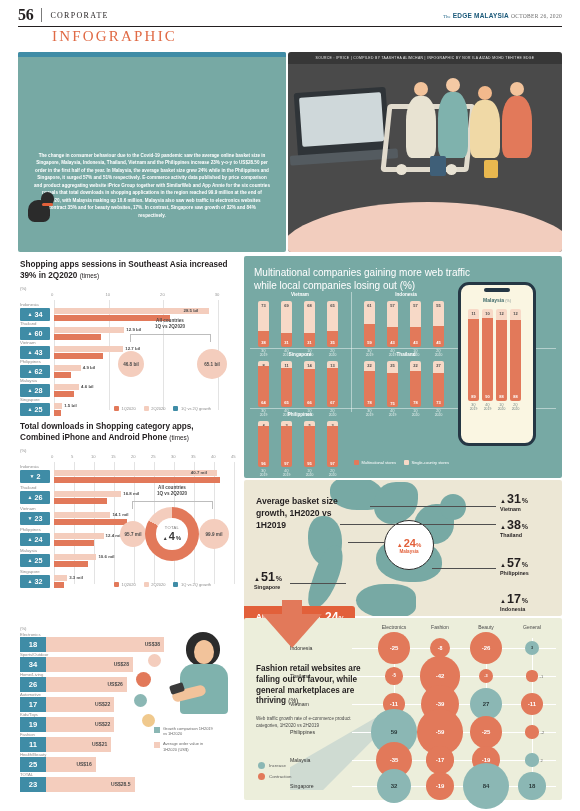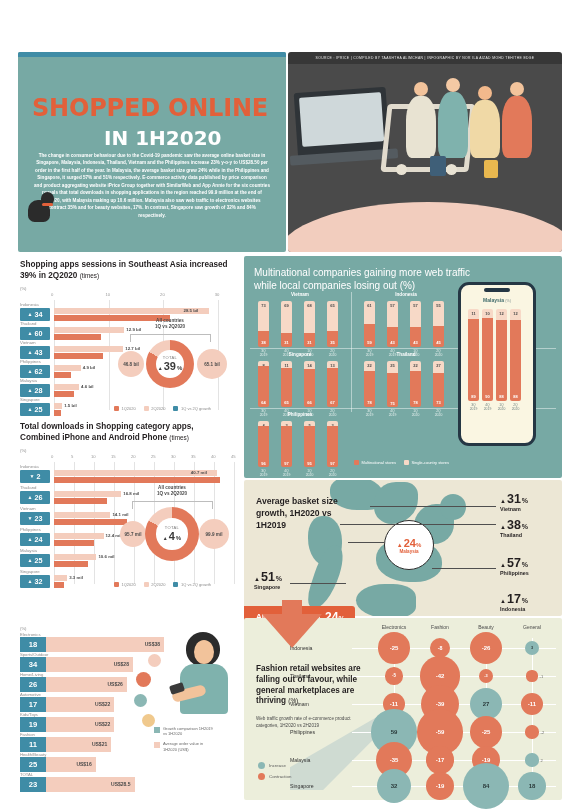--- a/index.html
+++ b/index.html
@@ -139,25 +139,35 @@
   .bub-out{position:absolute;font-size:4px;color:#6a6a6a;}
   .bm-legend{position:absolute;left:14px;bottom:16px;font-size:4.4px;color:#5a5a5a;}
   .bm-legend div{display:flex;align-items:center;gap:4px;margin-bottom:4px;}
   .bm-legend i{width:7px;height:7px;border-radius:50%;display:block;}
 </style>
 </head>
 <body>
 
 <div class="page">
 
+  <div class="masthead">
+    <div class="folio">56</div>
+    <div class="folio-sep"></div>
+    <div class="kicker">CORPORATE</div>
+    <div class="mast-right">
+      <span class="mast-the">The</span>
+      <span class="mast-edge">EDGE</span>
+      <span class="mast-my">MALAYSIA</span>
+      <span class="mast-date">OCTOBER 26, 2020</span>
+    </div>
+  </div>
+  <div class="section-title">INFOGRAPHIC</div>
 
   <div class="hero">
     <div class="hero-left">
-      <div class="h1b">SHOPPED ONLINE</div>
-      <div class="h1d">IN 1H2020</div>
       <div class="hero-body">The change in consumer behaviour due to the Covid-19 pandemic saw the average online basket size in Singapore, Malaysia, Indonesia, Thailand, Vietnam and the Philippines increase 23% y-o-y to US$28.50 per order in the first half of the year. In Malaysia, the average basket size grew 24% while in the Philippines and Singapore, it surged 57% and 51% respectively. E-commerce activity data published by price comparison and product aggregating website iPrice Group together with SimilarWeb and App Annie for the six countries reveals that total downloads in shopping applications in the region reached 99.9 million at the end of 1H2020, with Malaysia making up 10.6 million. Malaysia also saw web traffic to electronics websites contract 35% and for beauty websites, 17%. In contrast, Singapore saw growth of 32% and 84% respectively.</div>
       <div class="dog">
         <div class="dog-body"></div>
           <div class="dog-head"></div>
           <div class="dog-coll"></div>
       </div>
     </div>
 
     <div class="hero-right">
       <div class="source-strip">
@@ -248,30 +258,20 @@
         <div class="bar-q2" style="position: absolute; left: 34px; top: 111px; width: 8.18182px;"></div>
         <div class="bar-q1" style="position: absolute; left: 34px; top: 117.5px; width: 6.54545px;"></div>
         <div class="bar-val" style="position: absolute; left: 44.1818px; top: 111px;">1.5 bil</div>
         <div class="allc" style="left: 118px; top: 26px; width: 64px; white-space: pre-line;">All countries
 1Q vs 2Q2020</div>
         <div class="cap-line" style="left: 110px; top: 42px; width: 80px;"></div>
         <div class="cap-tick" style="left: 110px; top: 42px; height: 8px;"></div>
         <div class="cap-tick" style="left: 190px; top: 42px; height: 8px;"></div>
         <div class="bubble-note" style="left: 98px; top: 59px; width: 26px; height: 26px;">46.8 bil</div>
         <div class="bubble-note" style="left: 177px; top: 57px; width: 30px; height: 30px;">65.1 bil</div>
-        <div class="donut" style="position: absolute; left: 126px; top: 48px; width: 48px; height: 48px; background: conic-gradient(rgb(226, 121, 90) 0deg, rgb(226, 121, 90) 300deg, rgb(244, 205, 189) 300deg, rgb(244, 205, 189) 360deg);">
-          <div class="donut-hole" style="left: 10.08px; top: 10.08px; width: 27.84px; height: 27.84px;">
-            <div class="donut-total">TOTAL</div>
-            <div class="donut-pct">
-              <span style="font-size: 5px;">▲</span>
-              <span>39</span>
-              <em>%</em>
-            </div>
-          </div>
-        </div>
       </div>
     <div class="legend" style="left:96px;top:150px;">
       <div class="it">
           <span class="sw" style="background:#e2795a;"></span>
           <span>1Q2020</span>
         </div>
       <div class="it">
           <span class="sw" style="background:#f4cdbd;"></span>
           <span>2Q2020</span>
         </div>

